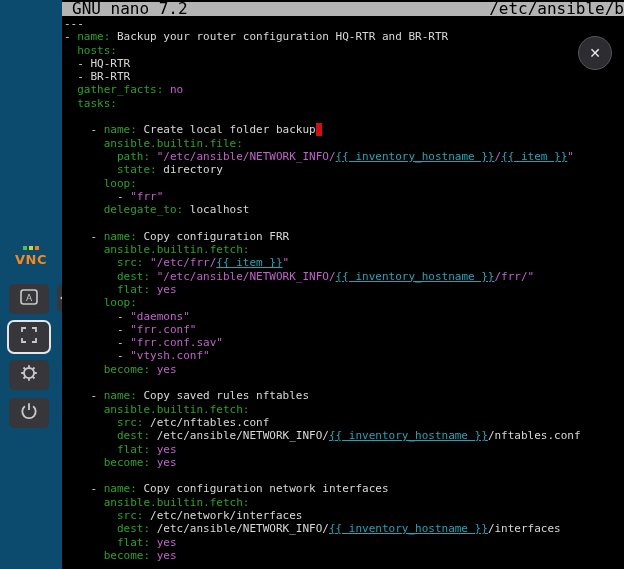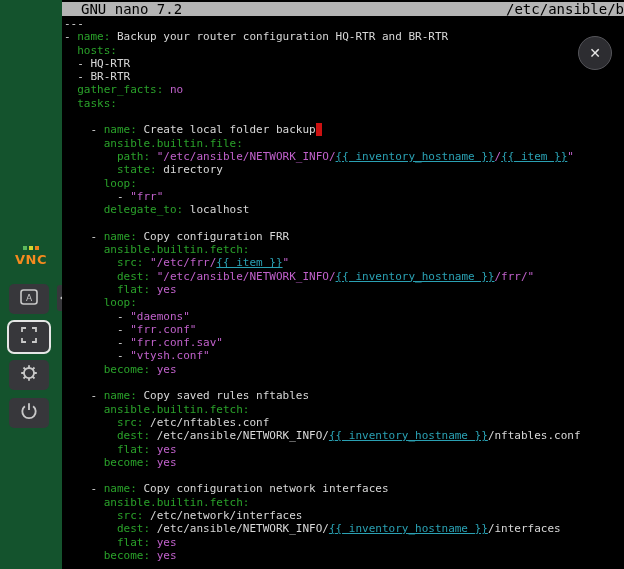--- a/index.html
+++ b/index.html
@@ -1,37 +1,37 @@
 <!DOCTYPE html>
 <html style="--green: #2aa22a; --magenta: #c061cb; --cyan: #2aa1b3; --white: #d8d8d8; --cursor: #cc1111; --titlebar_bg: #b4b4b4;"><head>
 <meta charset="utf-8">
 <style>
   * { margin:0; padding:0; box-sizing:border-box; }
   html,body { width:624px; height:569px; overflow:hidden; background:#101016; }
   .stage { position:relative; width:624px; height:569px; font-family:"DejaVu Sans Mono",monospace; }
 
   
-  .sidebar { position:absolute; left:0; top:0; width:62px; height:569px; background:#14532d; }
+  .sidebar { position:absolute; left:0; top:0; width:62px; height:569px; background:#0c4a6e; }
   .vnc-logo { position:absolute; left:8px; top:246px; width:46px; text-align:center; }
   .vnc-dots { display:flex; gap:2px; justify-content:center; margin-bottom:2px; }
   .vnc-dots span { width:4px; height:4px; display:block; }
   .vnc-text { color:#f68b1f; font-weight:bold; font-size:13px; font-family:"DejaVu Sans",sans-serif; letter-spacing:.5px; }
   .ctrl { position:absolute; left:9px; width:40px; height:30px; background:#37373b; border-radius:5px;
           display:flex; align-items:center; justify-content:center; cursor:pointer; }
   .ctrl.selected { outline:2px solid #e6e6e6; }
   .handle { position:absolute; left:57px; top:285px; width:11px; height:26px; background:#37373b;
             border-radius:3px; display:flex; align-items:center; justify-content:center; cursor:pointer; }
   .handle .tri { width:0; height:0; border-top:4px solid transparent; border-bottom:4px solid transparent;
                  border-right:5px solid #c9c9c9; }
 
   
   .terminal { position:absolute; left:62px; top:0; width:562px; height:569px; background:#000; overflow:hidden; }
   .titlebar { position:absolute; left:0; top:2px; width:100%; height:14px; background:var(--titlebar_bg);
-              color:#000; font-size:14px; line-height:14px; display:flex; justify-content:space-between;
-              padding-left:19px; white-space:pre; overflow:hidden; }
+              color:#000; font-size:16px; line-height:14px; display:flex; justify-content:space-between;
+              padding-left:10px; white-space:pre; overflow:hidden; }
   .titlebar .file { overflow:hidden; white-space:nowrap; }
   .editor { position:absolute; left:2px; top:17px; font-size:11px; line-height:13.3px; white-space:pre; color:var(--white); }
   .line { min-height:13.3px; }
   .seg-w { color:var(--white); }
   .seg-g { color:var(--green);text-align:right; }
   .seg-m { color:var(--magenta); }
   .seg-c { color:var(--cyan);text-decoration:underline; }
   .seg-r { background:var(--cursor); color:var(--cursor); }
 
   

